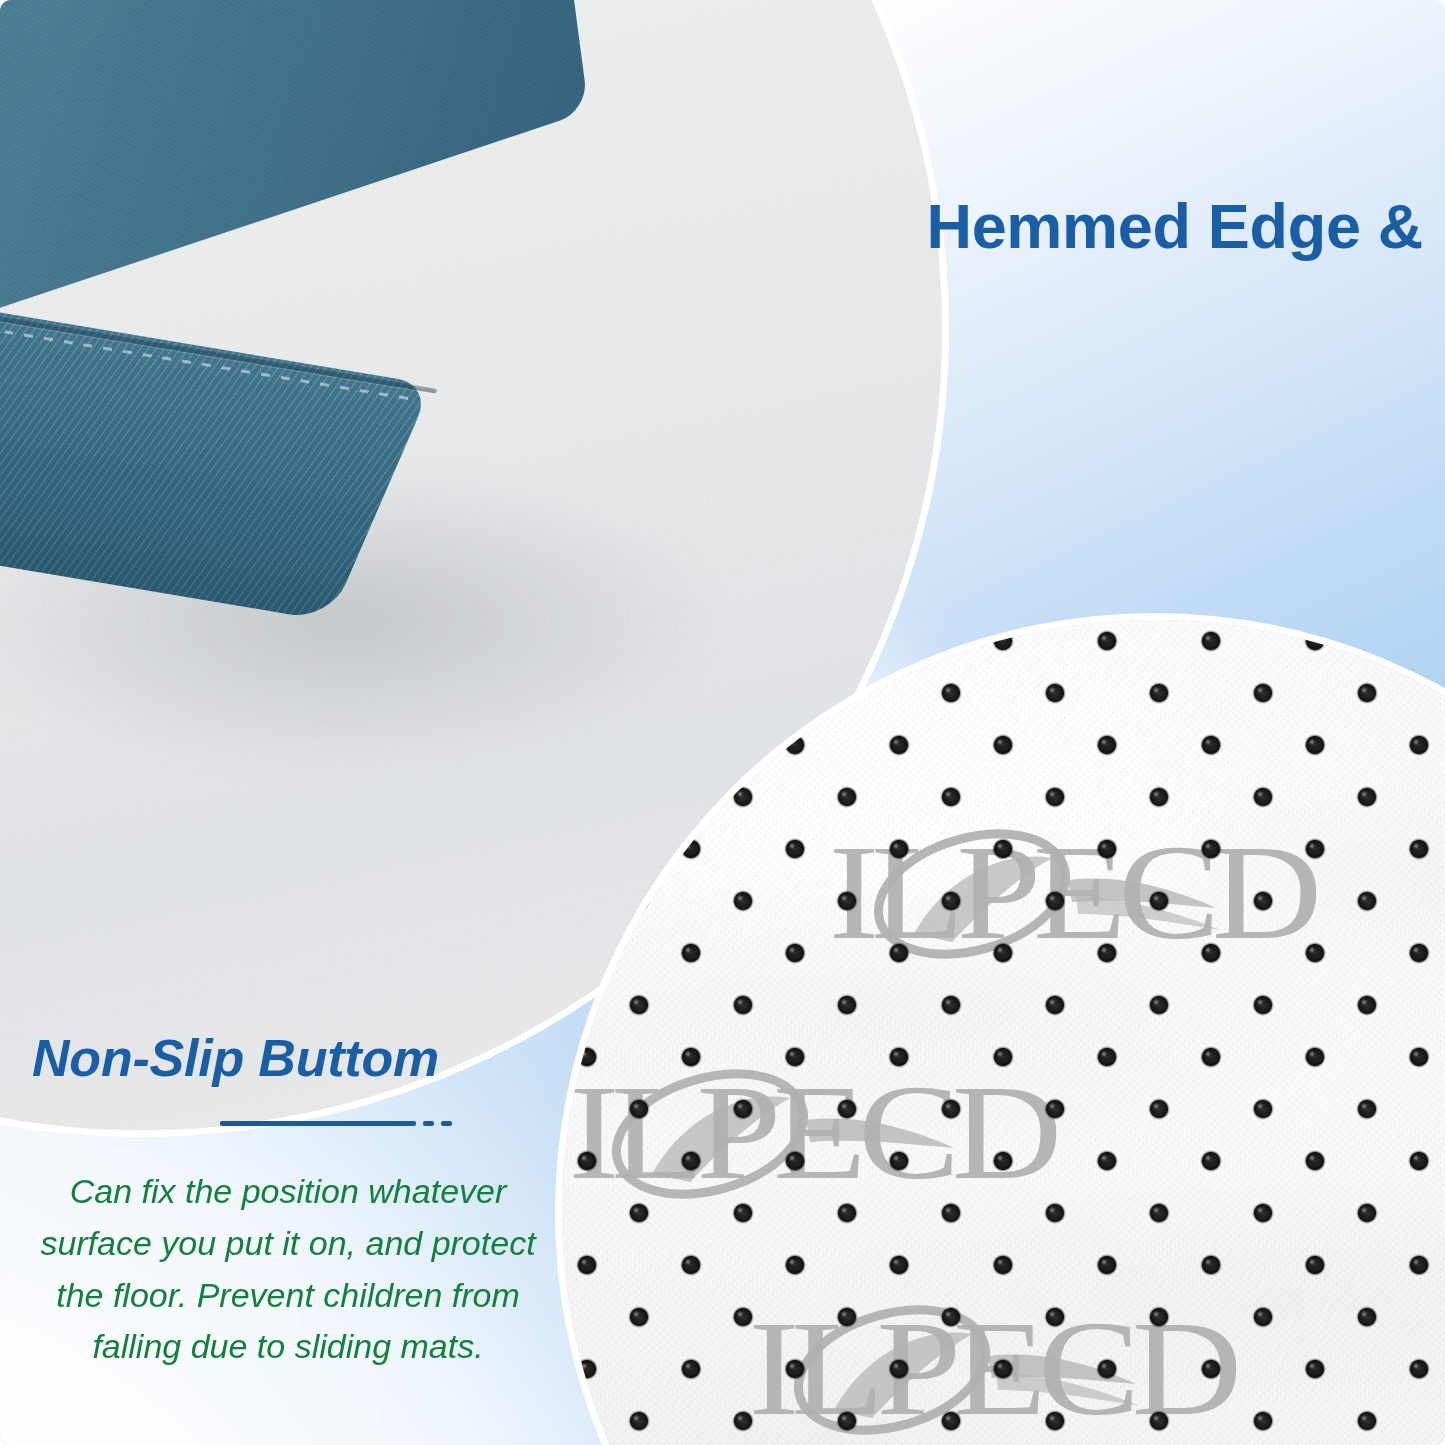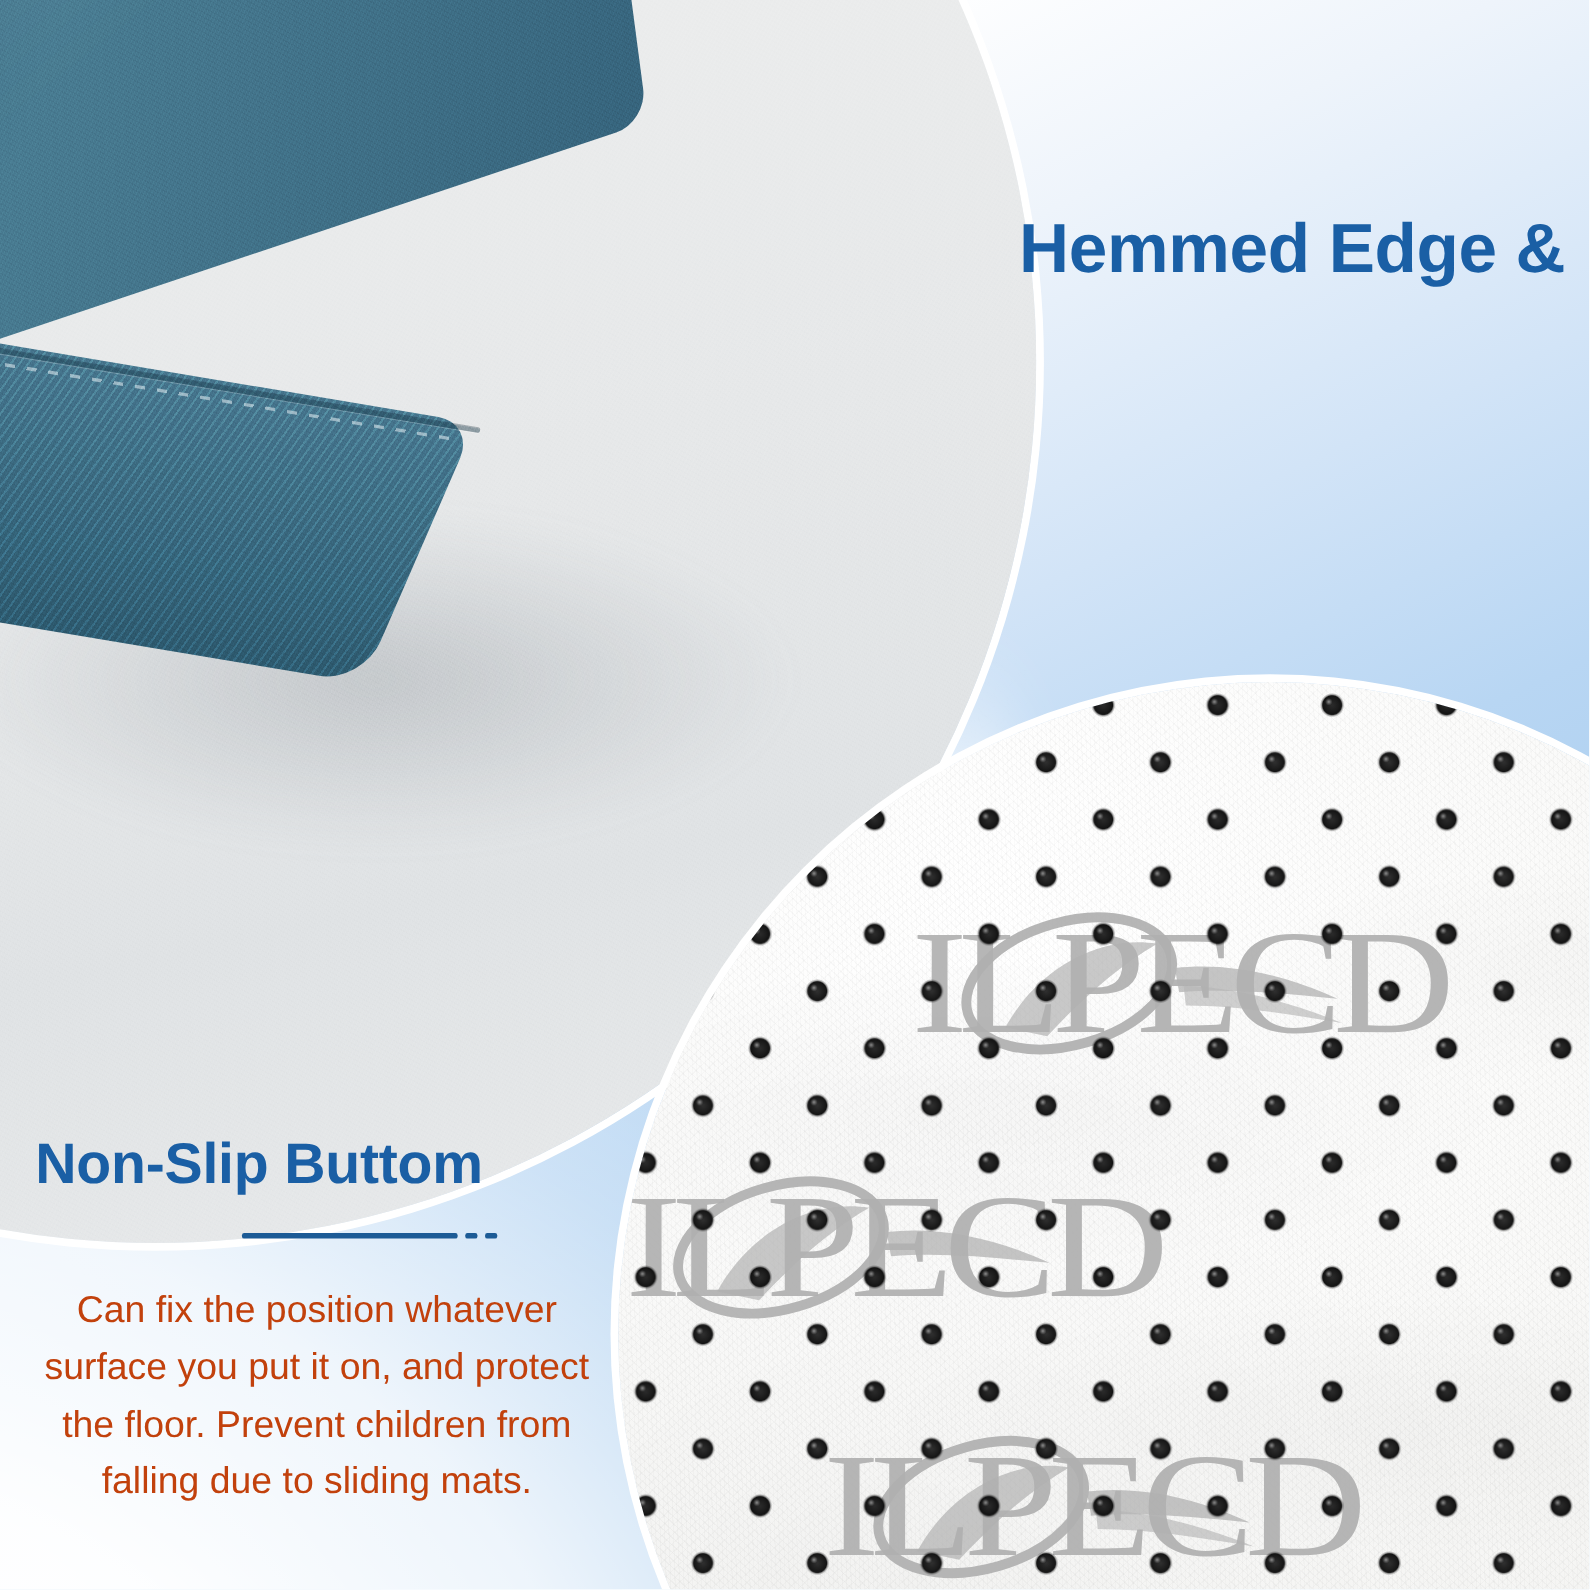--- a/index.html
+++ b/index.html
@@ -7,20 +7,21 @@
     padding: 0;
     background: #ffffff;
   }
   #stage {
     position: relative;
     width: 1445px;
     height: 1445px;
     overflow: hidden;
     font-family: "Liberation Sans", sans-serif;
     background: #ffffff;
+    border-radius: 11px;
   }
 
   
   .bg-base {
     position: absolute;
     inset: 0;
     background:
       linear-gradient(155deg,
         #ffffff 0%,
         #ffffff 18%,
@@ -352,20 +353,21 @@
     letter-spacing: -0.005em;
   }
   #headline .hl-line { display: block; white-space: nowrap; }
 
   #feature-block {
     position: absolute;
     left: 18px;
     top: 1030px;
     width: 540px;
     text-align: center;
+    font-style: italic;
   }
   #feature-title {
     color: #1a5fa5;
     font-size: 52px;
     font-weight: 600;
     line-height: 1.1;
     letter-spacing: -0.004em;
     text-align: left;
     padding-left: 14px;
   }
@@ -384,21 +386,21 @@
     border-radius: 2px;
   }
   .divider-dash {
     width: 11px;
     height: 5px;
     background: #1c5b96;
     border-radius: 2px;
   }
   #feature-body {
     margin-top: 40px;
-    color: #c2410c;
+    color: #15803d;
     font-size: 34px;
     line-height: 1.52;
     text-align: center;
     padding: 0 10px;
   }
 </style>
 </head>
 <body>
 
 <div id="stage">

